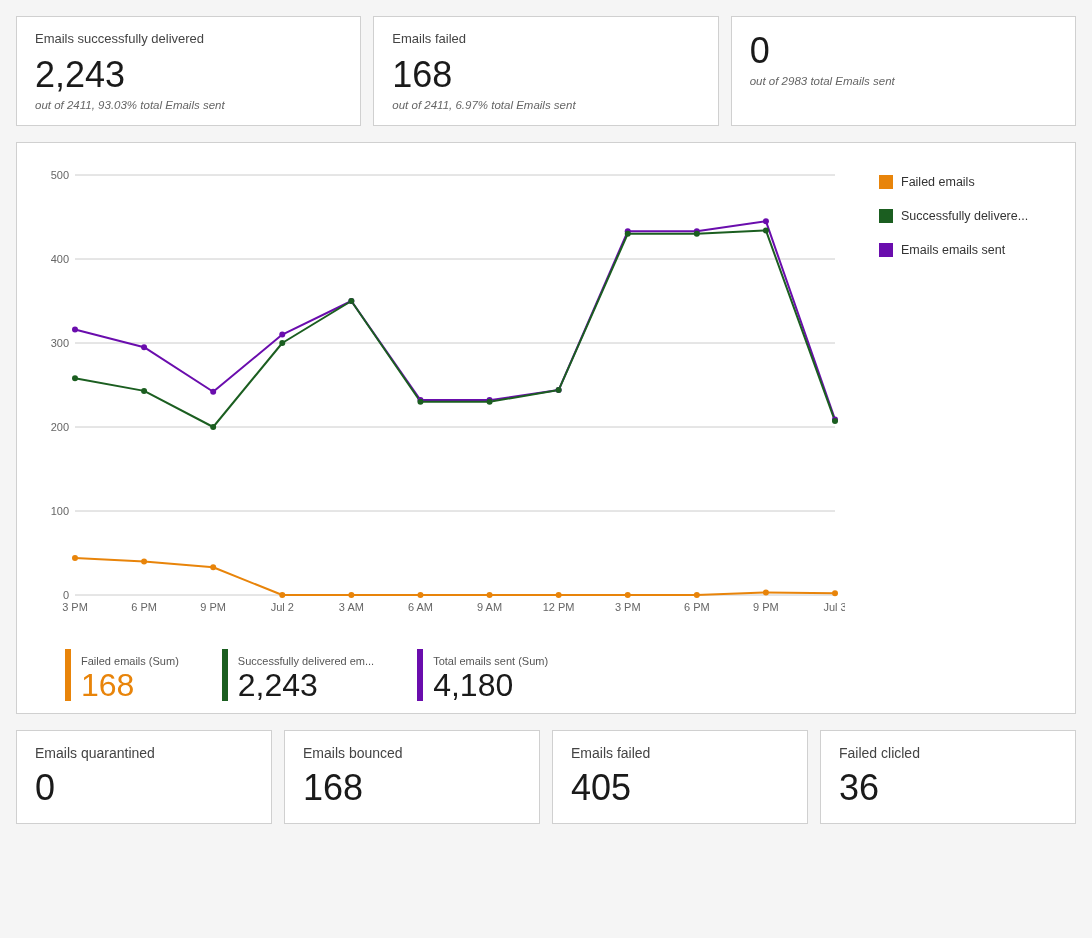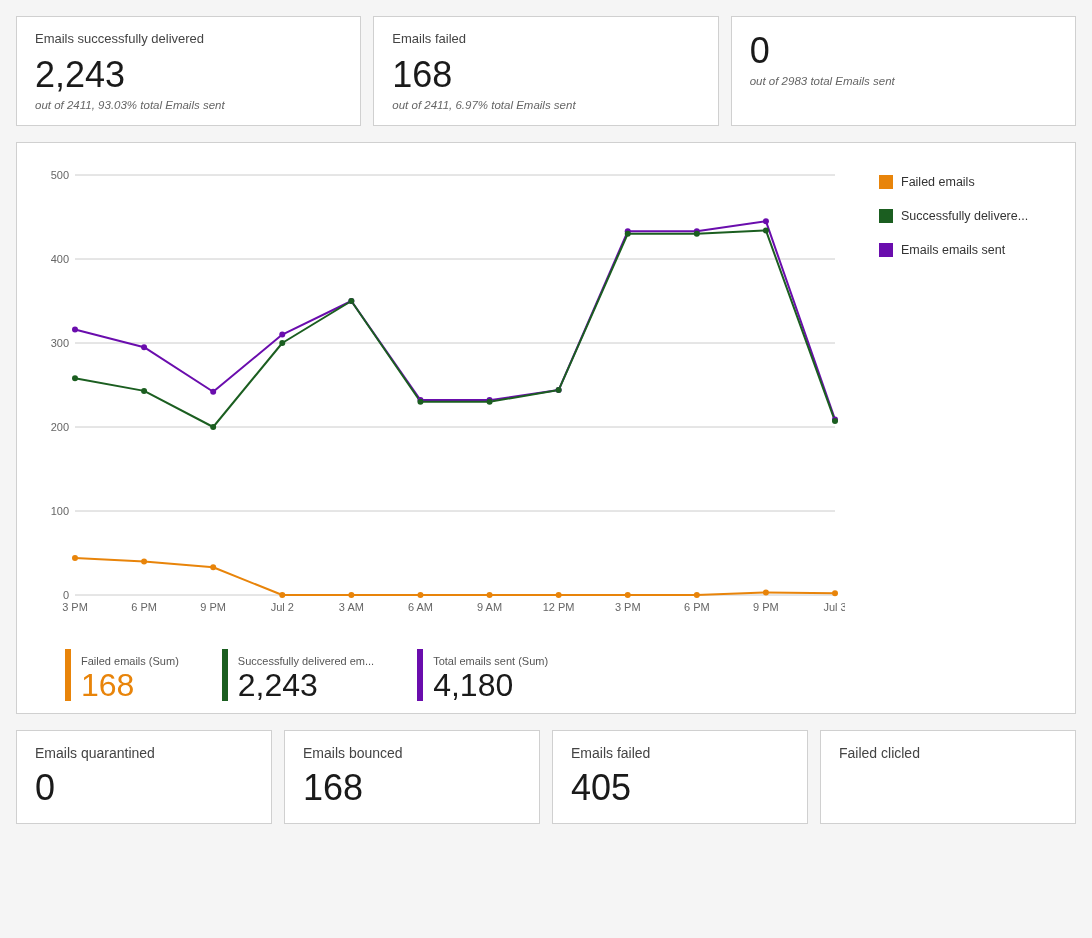--- a/index.html
+++ b/index.html
@@ -279,16 +279,17 @@
     <div class="bottom-kpi-card">
       <div class="bottom-kpi-title">Emails bounced</div>
       <div class="bottom-kpi-value">168</div>
     </div>
     <div class="bottom-kpi-card">
       <div class="bottom-kpi-title">Emails failed</div>
       <div class="bottom-kpi-value">405</div>
     </div>
     <div class="bottom-kpi-card">
       <div class="bottom-kpi-title">Failed clicled</div>
+      <div class="bottom-kpi-value">36</div>
     </div>
   </div>
 
 </div>
 
 </body></html>

